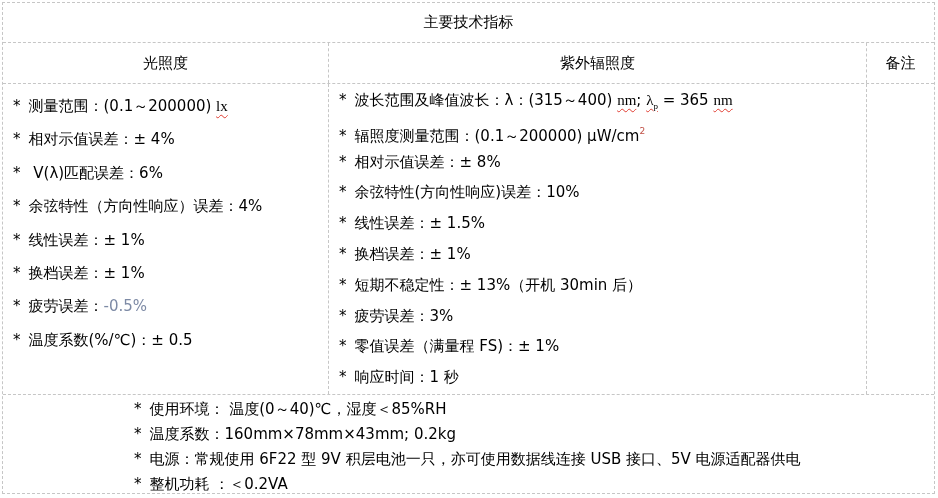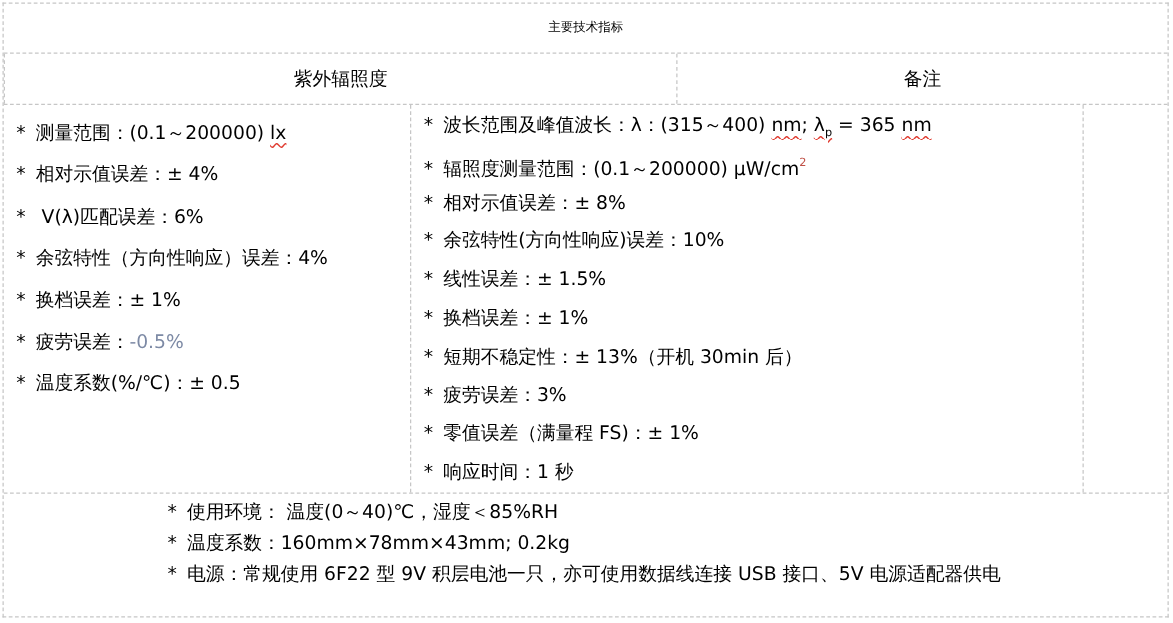--- a/index.html
+++ b/index.html
@@ -12,21 +12,21 @@
   body{
     width:938px;height:498px;position:relative;overflow:hidden;
     font-family:"DejaVu Sans", sans-serif;color:#000;
   }
   .sheet{
     position:absolute;left:2px;top:2px;width:931px;
     border:1px dashed var(--border);
     background:#fff;
   }
   .title-row{
-    height:39px;line-height:39px;text-align:center;font-size:10px;
+    height:39px;line-height:39px;text-align:center;font-size:15px;
   }
   .header-row{
     display:flex;border-top:1px dashed var(--border);
     height:40px;line-height:40px;text-align:center;font-size:15px;
   }
   .body-row{
     display:flex;border-top:1px dashed var(--border);
     height:310px;
   }
   .footer-row{
@@ -43,50 +43,55 @@
   .uv-list li{line-height:30.8px;height:30.8px;}
   .footer-list{padding:2px 0 17px 131px;}
   .footer-list li{line-height:25px;height:25px;}
   .bullet{display:inline-block;margin-right:8px;}
   .misspell{
     text-decoration-line:underline;
     text-decoration-style:wavy;
     text-decoration-color:var(--misspell);
     text-decoration-thickness:1px;
     text-underline-offset:3px;
+    font-family:Liberation Serif, serif;
   }
   .sub{font-size:9px;vertical-align:-4px;}
   .sub.misspell{text-underline-offset:1px;}
   .sup-red{font-size:9px;vertical-align:7px;color:var(--sup);}
   .dim{color:var(--dim);}
 </style>
 </head>
 <body>
 
 <div class="sheet">
   <div class="title-row">
     <span>主要技术指标</span>
   </div>
 
   <div class="header-row">
+    <div class="c1">
+      <span>光照度</span>
+    </div>
     <div class="c2">
       <span>紫外辐照度</span>
     </div>
     <div class="c3">
       <span>备注</span>
     </div>
   </div>
 
   <div class="body-row">
     <div class="c1">
       <ul class="left-list">
           <li><span class="bullet">*</span><span>测量范围：(0.1～200000) </span><span class="misspell">lx</span></li>
           <li><span class="bullet">*</span><span>相对示值误差：± 4%</span></li>
           <li><span class="bullet">*</span><span> V(λ)匹配误差：6%</span></li>
           <li><span class="bullet">*</span><span>余弦特性（方向性响应）误差：4%</span></li>
+          <li><span class="bullet">*</span><span>线性误差：± 1%</span></li>
           <li><span class="bullet">*</span><span>换档误差：± 1%</span></li>
           <li><span class="bullet">*</span><span>疲劳误差：</span><span class="dim">-0.5%</span></li>
           <li><span class="bullet">*</span><span>温度系数(%/℃)：± 0.5</span></li>
         </ul>
     </div>
     <div class="c2">
       <ul class="uv-list">
           <li><span class="bullet">*</span><span>波长范围及峰值波长：λ：(315～400) </span><span class="misspell">nm</span><span>; </span><span class="misspell">λ</span><span class="sub misspell">p</span><span> = 365 </span><span class="misspell">nm</span></li>
           <li><span class="bullet">*</span><span>辐照度测量范围：(0.1～200000) μW/cm</span><span class="sup-red">2</span></li>
           <li><span class="bullet">*</span><span>相对示值误差：± 8%</span></li>
@@ -102,15 +107,16 @@
     <div class="c3">
       <span></span>
     </div>
   </div>
 
   <div class="footer-row">
     <ul class="footer-list">
         <li><span class="bullet">*</span><span>使用环境： 温度(0～40)℃，湿度＜85%RH</span></li>
         <li><span class="bullet">*</span><span>温度系数：160mm×78mm×43mm; 0.2kg</span></li>
         <li><span class="bullet">*</span><span>电源：常规使用 6F22 型 9V 积层电池一只，亦可使用数据线连接 USB 接口、5V 电源适配器供电</span></li>
+        <li><span class="bullet">*</span><span>整机功耗 ：＜0.2VA</span></li>
       </ul>
   </div>
 </div>
 
 </body></html>

